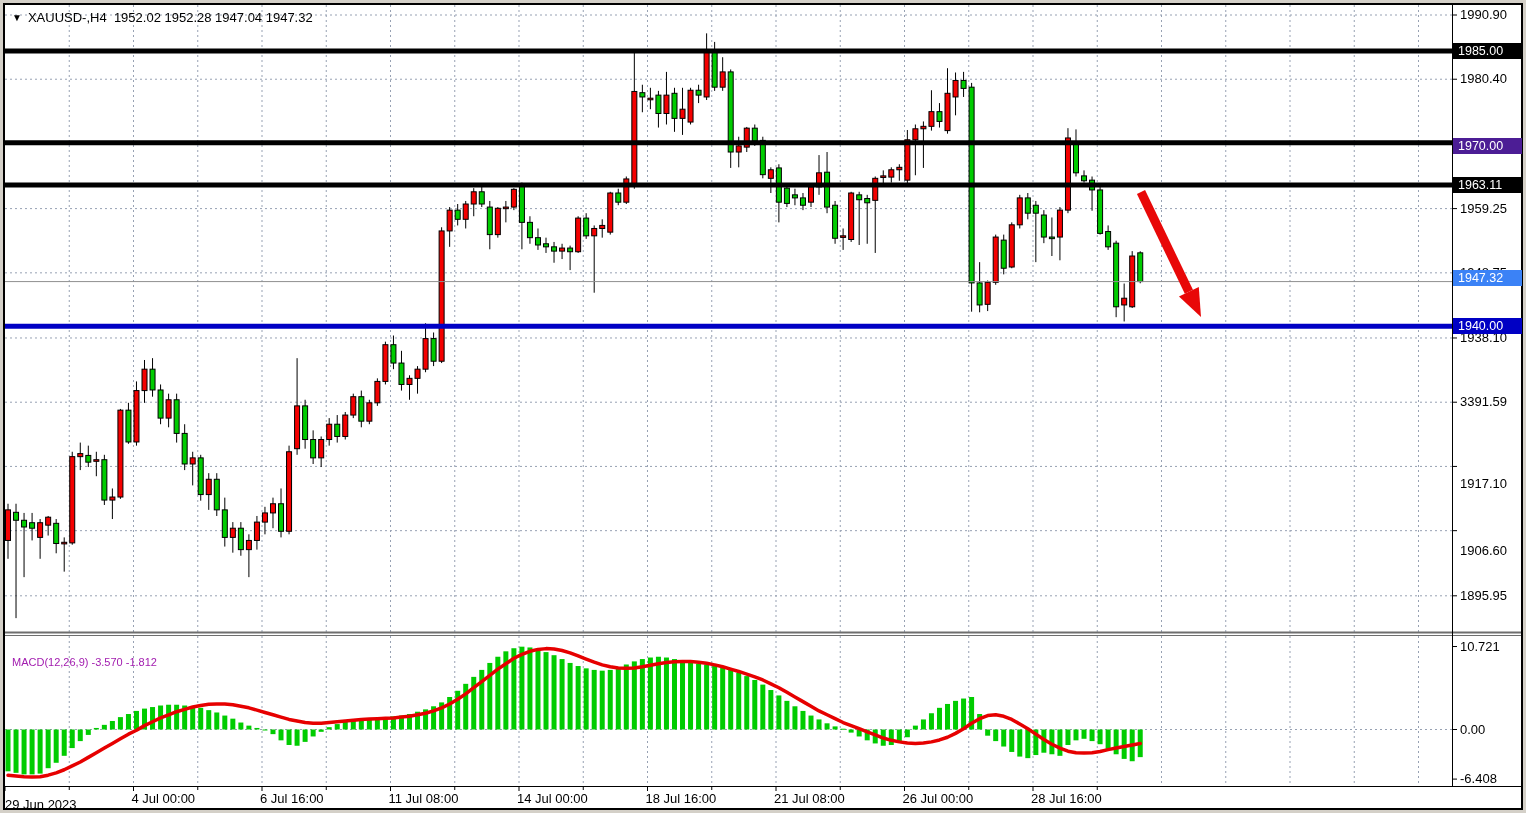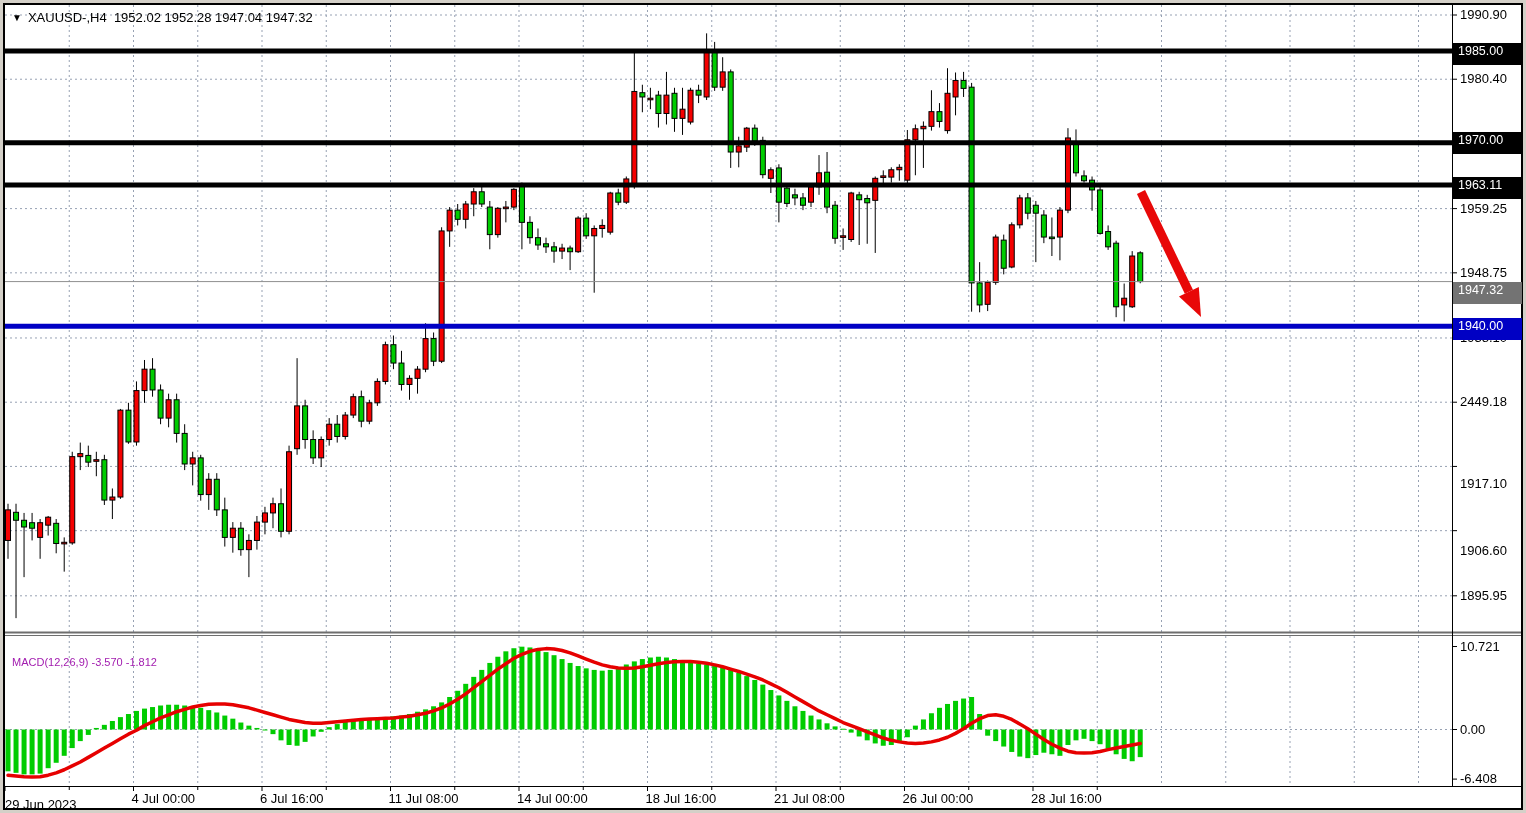--- a/index.html
+++ b/index.html
@@ -1,21 +1,21 @@
 <!DOCTYPE html>
 <html><head>
 <meta charset="utf-8">
 <style>
   html,body{margin:0;padding:0;background:#d4d0c8;width:1526px;height:813px;overflow:hidden;
             font-family:"Liberation Sans", sans-serif;}
   #win{position:absolute;left:0;top:0;width:1526px;height:813px;background:#d4d0c8;}
   #plot-bg{position:absolute;left:4px;top:4px;width:1518px;height:805px;background:#ffffff;}
   svg{position:absolute;left:0;top:0;}
   .lbl{position:absolute;font-size:13px;color:#000;white-space:nowrap;}
-  .badge{position:absolute;left:1453px;width:69px;height:22px;line-height:16px;
+  .badge{position:absolute;left:1453px;width:69px;height:16px;line-height:16px;
          font-size:12.5px;color:#fff;padding-left:5px;box-sizing:border-box;white-space:nowrap;}
   #title{position:absolute;left:12px;top:10px;font-size:13px;color:#000;white-space:nowrap;}
   #title .tri{display:inline-block;font-size:10px;margin-right:6px;transform:translateY(-1px);}
   #macd-title{position:absolute;left:12px;top:640px;font-size:11px;color:#a21caf;white-space:nowrap;margin-top:16px;}
 </style>
 </head>
 <body>
 
 <div id="win">
   <div id="plot-bg"></div>
@@ -545,41 +545,41 @@
       <line x1="1033" y1="787" x2="1033" y2="791" stroke="#000" stroke-width="1"></line>
       <line x1="1097.25" y1="787" x2="1097.25" y2="790" stroke="#000" stroke-width="1"></line>
     </svg>
 
   <div id="labels-layer">
       <div class="lbl" style="left: 1460px; top: 7px;">1990.90</div>
       <div class="lbl" style="left: 1460px; top: 71.2285px;">1980.40</div>
       <div class="lbl" style="left: 1460px; top: 200.603px;">1959.25</div>
       <div class="lbl" style="left: 1460px; top: 264.832px;">1948.75</div>
       <div class="lbl" style="left: 1460px; top: 329.978px;">1938.10</div>
-      <div class="lbl" style="left: 1460px; top: 394.206px;">2449.18</div>
+      <div class="lbl" style="left: 1460px; top: 394.206px;">3391.59</div>
       <div class="lbl" style="left: 1460px; top: 476px;">1917.10</div>
       <div class="lbl" style="left: 1460px; top: 522.663px; margin-top: 20px;">1906.60</div>
       <div class="lbl" style="left: 1460px; top: 587.809px;">1895.95</div>
       <div class="lbl" style="left: 1460px; top: 638.519px;">10.721</div>
       <div class="lbl" style="left: 1460px; top: 721.5px;">0.00</div>
       <div class="lbl" style="left: 1460px; top: 771.098px;">-6.408</div>
       <div class="lbl" style="left: 5px; top: 753px; margin-top: 44px;">29 Jun 2023</div>
       <div class="lbl" style="left: 131.5px; top: 791px;">4 Jul 00:00</div>
       <div class="lbl" style="left: 260px; top: 791px;">6 Jul 16:00</div>
       <div class="lbl" style="left: 388.5px; top: 791px;">11 Jul 08:00</div>
       <div class="lbl" style="left: 517px; top: 791px;">14 Jul 00:00</div>
       <div class="lbl" style="left: 645.5px; top: 791px;">18 Jul 16:00</div>
       <div class="lbl" style="left: 774px; top: 791px;">21 Jul 08:00</div>
       <div class="lbl" style="left: 902.5px; top: 791px;">26 Jul 00:00</div>
       <div class="lbl" style="left: 1031px; top: 791px;">28 Jul 16:00</div>
       <div class="badge" style="left: 1453px; top: 43.0903px; background: rgb(0, 0, 0);">1985.00</div>
-      <div class="badge" style="left: 1453px; top: 132px; background: #000000;">1970.00</div>
+      <div class="badge" style="left: 1453px; top: 138px; background: #4c1d95;">1970.00</div>
       <div class="badge" style="left: 1453px; top: 176.991px; background: rgb(0, 0, 0);">1963.11</div>
       <div class="badge" style="left: 1453px; top: 318.355px; background: rgb(0, 0, 196);">1940.00</div>
-      <div class="badge" style="left: 1453px; top: 282px; background: #737373;">1947.32</div>
+      <div class="badge" style="left: 1453px; top: 270px; background: #3b82f6;">1947.32</div>
     </div>
 
   <div id="title">
     <span class="tri">▼</span><span>XAUUSD-,H4</span>&nbsp;&nbsp;<span>1952.02 1952.28 1947.04 1947.32</span>
   </div>
 
   <div id="macd-title">MACD(12,26,9) -3.570 -1.812</div>
 </div>
 
 </body></html>

